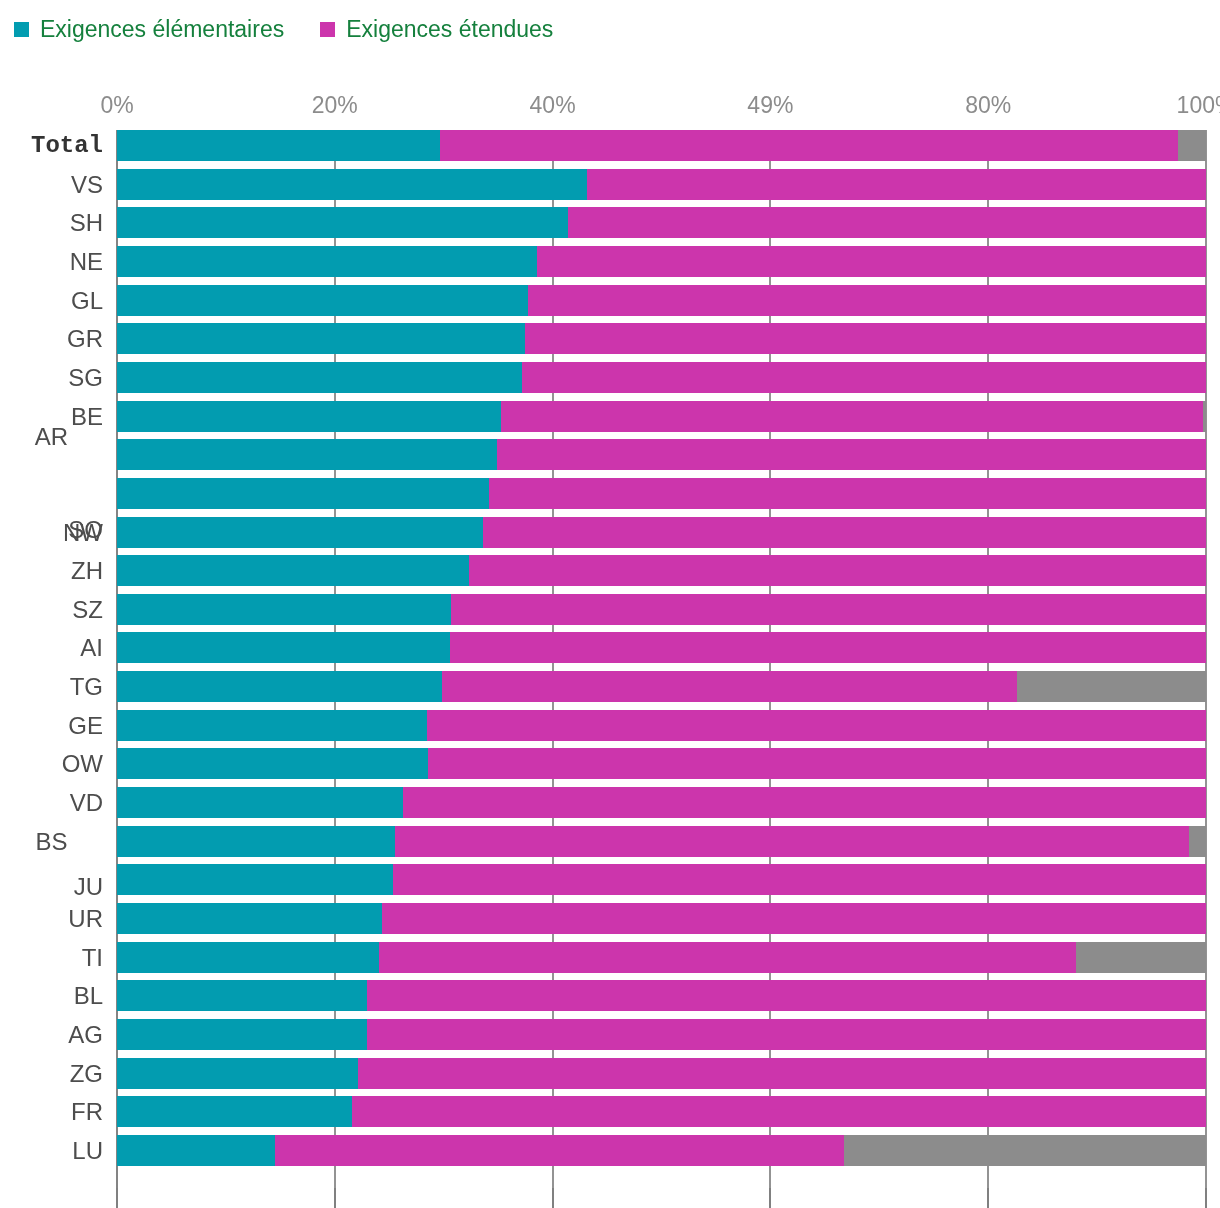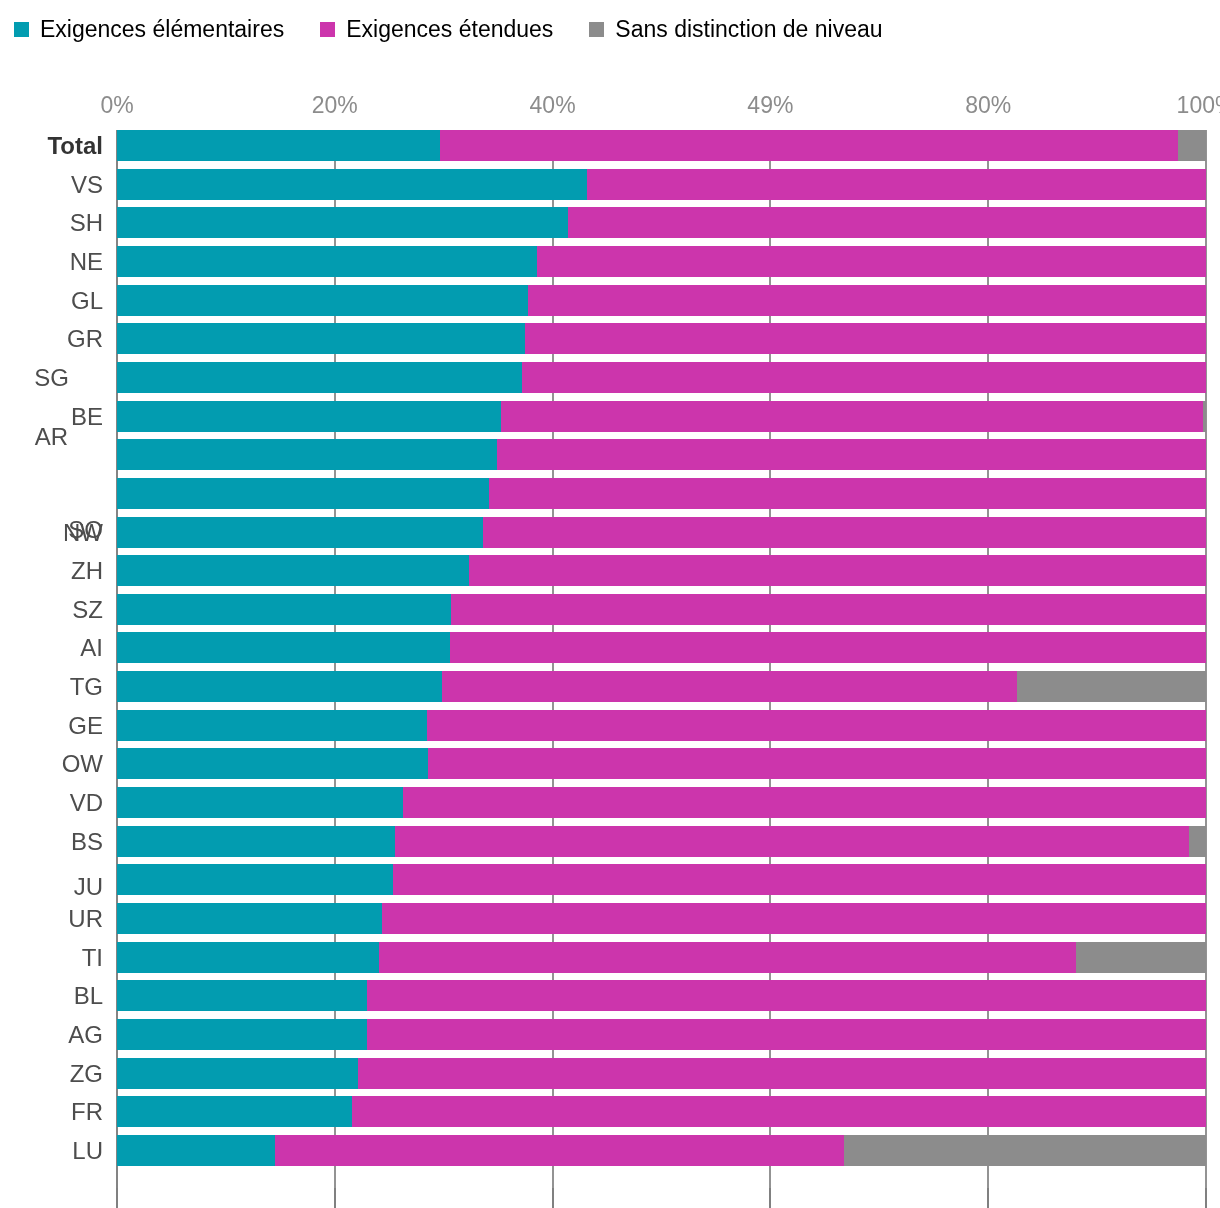--- a/index.html
+++ b/index.html
@@ -38,21 +38,21 @@
     white-space: nowrap;
   }
   .legend-swatch {
     width: 15px;
     height: 15px;
     margin-right: 11px;
     flex: 0 0 auto;
   }
   .legend-label {
     font-size: 23px;
-    color: #000000;
+    color: #15803d;
     line-height: 1;
   }
 
   
   #x-axis-labels {
     position: absolute;
     left: 0;
     top: 92px;
     width: 1220px;
     height: 28px;
@@ -127,20 +127,21 @@
     height: 31px;
     line-height: 31px;
     text-align: right;
     font-size: 24px;
     color: #4d4d4d;
     white-space: nowrap;
   }
   .y-label.is-total {
     font-weight: bold;
     color: #333333;
+    font-family: Liberation Mono, monospace;
   }
 
   
   #bottom-ticks {
     position: absolute;
     left: 117px;
     top: 1188px;
     width: 1089px;
     height: 20px;
   }
@@ -160,55 +161,51 @@
 
   <div id="legend">
       <div class="legend-item">
         <span class="legend-swatch" style="background: rgb(2, 156, 176);"></span>
         <span class="legend-label">Exigences élémentaires</span>
       </div>
       <div class="legend-item">
         <span class="legend-swatch" style="background: rgb(204, 53, 172);"></span>
         <span class="legend-label">Exigences étendues</span>
       </div>
-      <div class="legend-item">
-        <span class="legend-swatch" style="background: rgb(140, 140, 140);"></span>
-        <span class="legend-label">Sans distinction de niveau</span>
-      </div>
     </div>
 
   <div id="x-axis-labels">
       <div class="x-tick-label" style="left: 117px;">0%</div>
       <div class="x-tick-label" style="left: 334.8px;">20%</div>
       <div class="x-tick-label" style="left: 552.6px;">40%</div>
       <div class="x-tick-label" style="left: 770.4px;">49%</div>
       <div class="x-tick-label" style="left: 988.2px;">80%</div>
       <div class="x-tick-label" style="left: 1206px;">100%</div>
     </div>
 
   <div id="y-axis-labels">
       <div class="y-label is-total" style="top: 0px;">Total</div>
       <div class="y-label" style="top: 38.65px;">VS</div>
       <div class="y-label" style="top: 77.3px;">SH</div>
       <div class="y-label" style="top: 115.95px;">NE</div>
       <div class="y-label" style="top: 154.6px;">GL</div>
       <div class="y-label" style="top: 193.25px;">GR</div>
-      <div class="y-label" style="top: 231.9px; text-align: center;">SG</div>
+      <div class="y-label" style="top: 231.9px;">SG</div>
       <div class="y-label" style="top: 270.55px;">BE</div>
       <div class="y-label" style="top: 291px; text-align: center;">AR</div>
       <div class="y-label" style="top: 347.85px; margin-top: 36px;">SO</div>
       <div class="y-label" style="top: 386.5px;">NW</div>
       <div class="y-label" style="top: 425.15px;">ZH</div>
       <div class="y-label" style="top: 463.8px; margin-left: 24px;">SZ</div>
       <div class="y-label" style="top: 502.45px;">AI</div>
       <div class="y-label" style="top: 541.1px;">TG</div>
       <div class="y-label" style="top: 579.75px;">GE</div>
       <div class="y-label" style="top: 618.4px;">OW</div>
       <div class="y-label" style="top: 657.05px;">VD</div>
-      <div class="y-label" style="top: 695.7px;">BS</div>
+      <div class="y-label" style="top: 695.7px; text-align: center;">BS</div>
       <div class="y-label" style="top: 734.35px; margin-top: 7px;">JU</div>
       <div class="y-label" style="top: 773px;">UR</div>
       <div class="y-label" style="top: 811.65px;">TI</div>
       <div class="y-label" style="top: 850.3px;">BL</div>
       <div class="y-label" style="top: 888.95px;">AG</div>
       <div class="y-label" style="top: 927.6px;">ZG</div>
       <div class="y-label" style="top: 966.25px;">FR</div>
       <div class="y-label" style="top: 1004.9px;">LU</div>
     </div>
 

